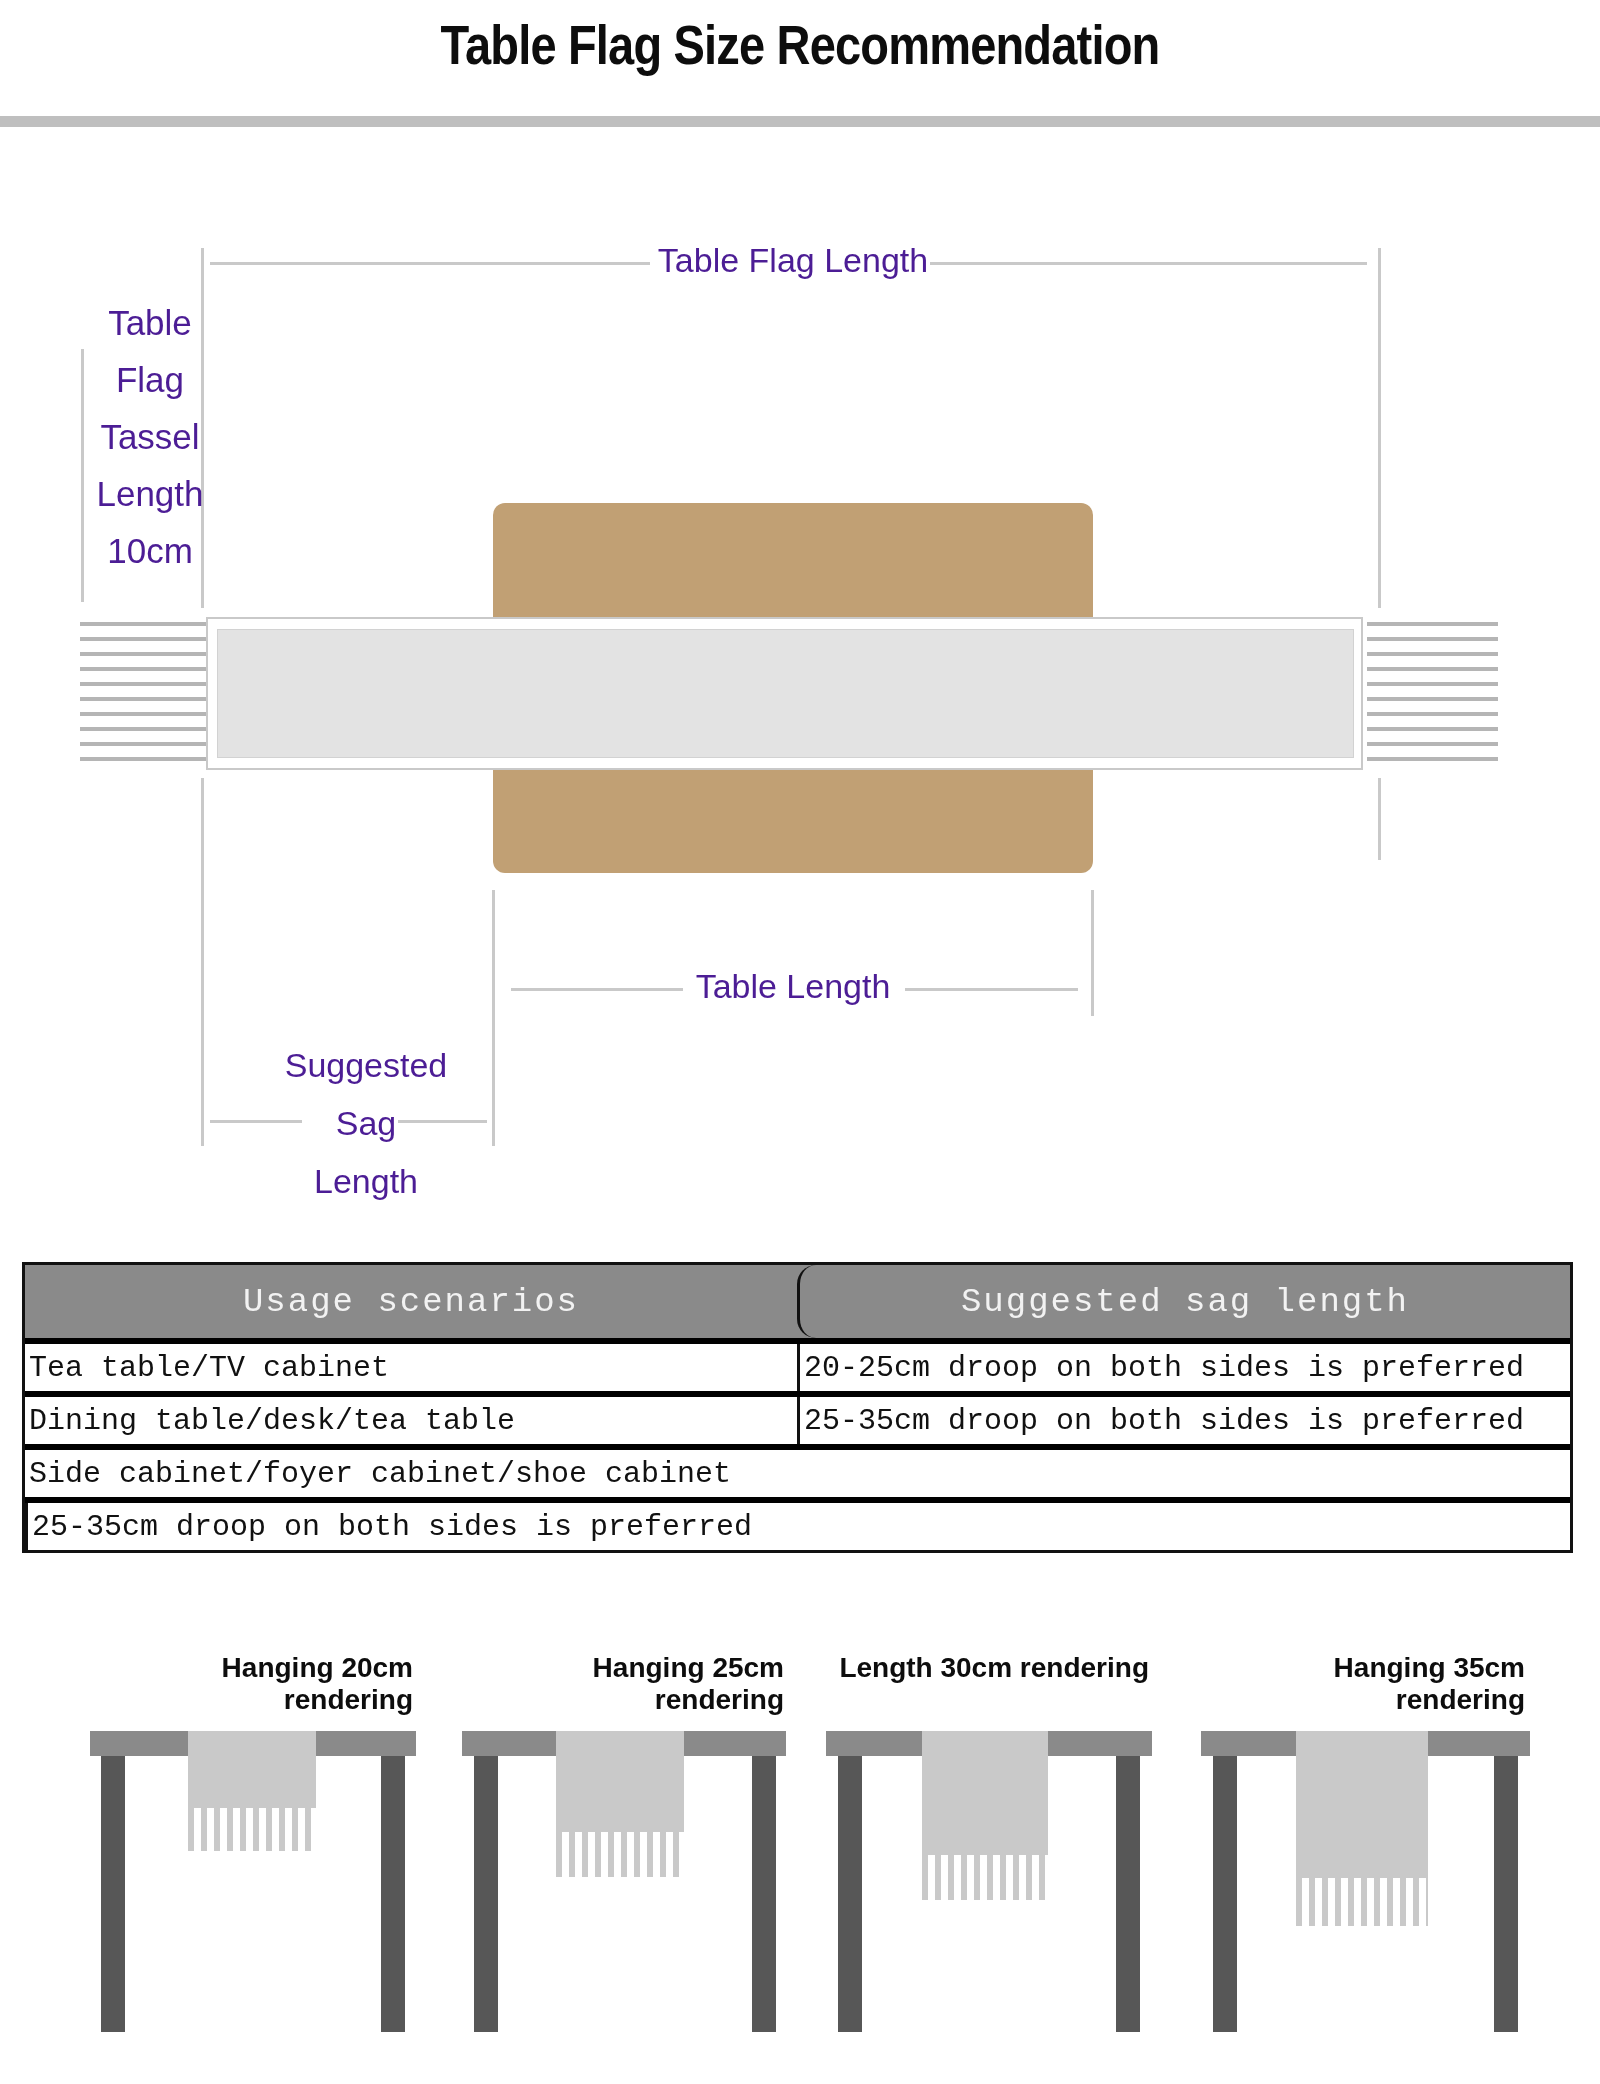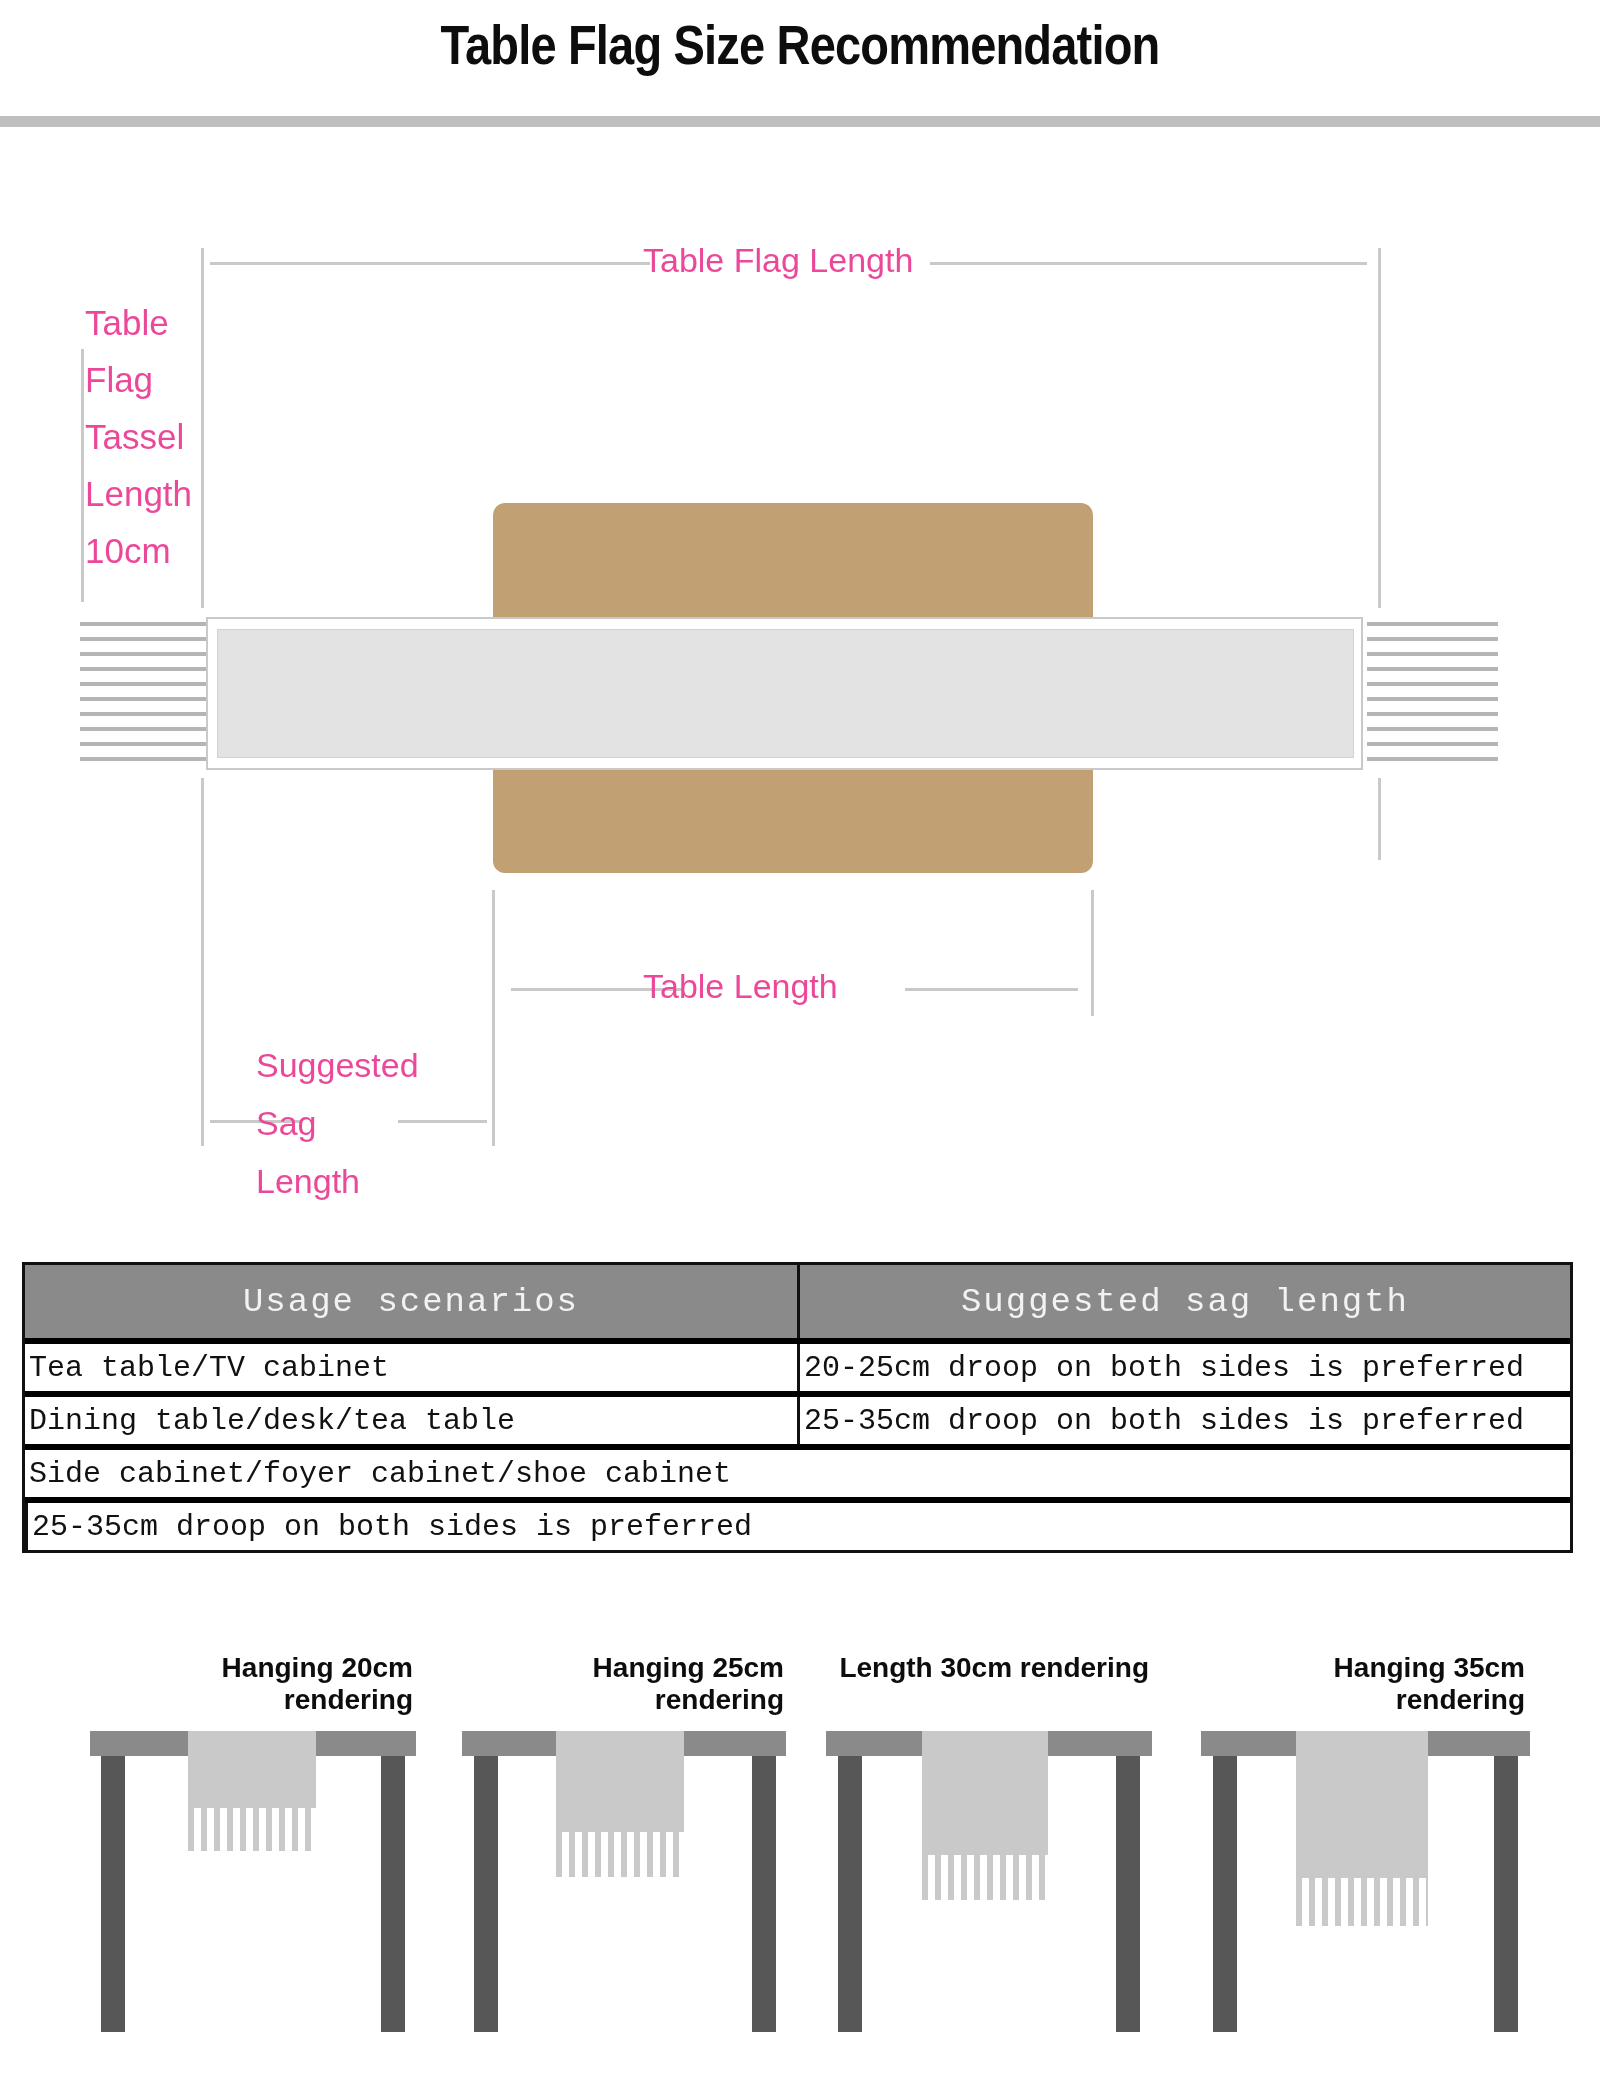--- a/index.html
+++ b/index.html
@@ -21,35 +21,35 @@
               background:#e3e3e3;border:1px solid #d2d2d2;box-sizing:border-box;}
   .fringe-h{position:absolute;top:622px;height:142px;
             background:repeating-linear-gradient(180deg,#b5b5b5 0 4px,transparent 4px 15px);}
   .fringe-h.left{left:80px;width:126px;}
   .fringe-h.right{left:1367px;width:131px;}
 
   .dim{position:absolute;background:#c9c9c9;}
   .dim.h{height:3px;}
   .dim.v{width:3px;}
 
-  .dlabel{position:absolute;font-size:34px;color:#ec4899;text-align:left;}
+  .dlabel{position:absolute;font-size:34px;color:#4c1d95;text-align:center;}
   .dlabel.stack{line-height:57px;font-size:35px;}
 
   
   .sag-table{position:absolute;left:22px;top:1262px;width:1551px;height:291px;
              border:3px solid #111;box-sizing:border-box;display:flex;flex-direction:column;
              font-family:"Liberation Mono","DejaVu Sans Mono",monospace;}
   .sag-row{display:flex;flex:1;border-top:6px solid #000000;}
   .sag-row.header{flex:0 0 73px;border-top:none;background:#8a8a8a;}
   .sag-cell{display:flex;align-items:center;box-sizing:border-box;padding-left:4px;
             font-size:30px;color:#111;white-space:nowrap;overflow:hidden;}
   .sag-cell.c1{width:772px;flex:none;}
   .sag-cell.c2{flex:1;border-left:3px solid #111;}
   .sag-row.header .sag-cell{justify-content:center;padding-left:0;
-            font-size:34px;letter-spacing:2px;color:#f2f2f2;}
+            font-size:34px;letter-spacing:2px;color:#f2f2f2;border-radius:19px;}
 
   
   .r-label{position:absolute;width:320px;top:1652px;text-align:right;
            font-size:28px;font-weight:600;color:#0d0d0d;}
   .r-top{position:absolute;top:1731px;height:25px;background:#8a8a8a;}
   .r-leg{position:absolute;top:1756px;width:24px;height:276px;background:#575757;}
   .r-flag{position:absolute;top:1731px;background:#c9c9c9;}
   .r-fringe{position:absolute;
             background:repeating-linear-gradient(90deg,#c9c9c9 0 6px,transparent 6px 13px);}
 </style>

